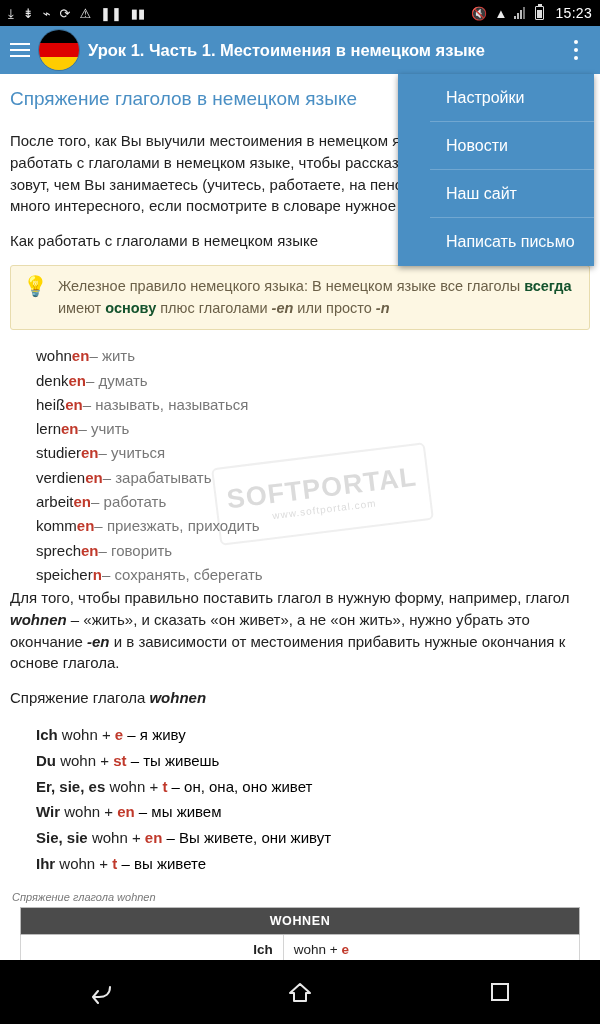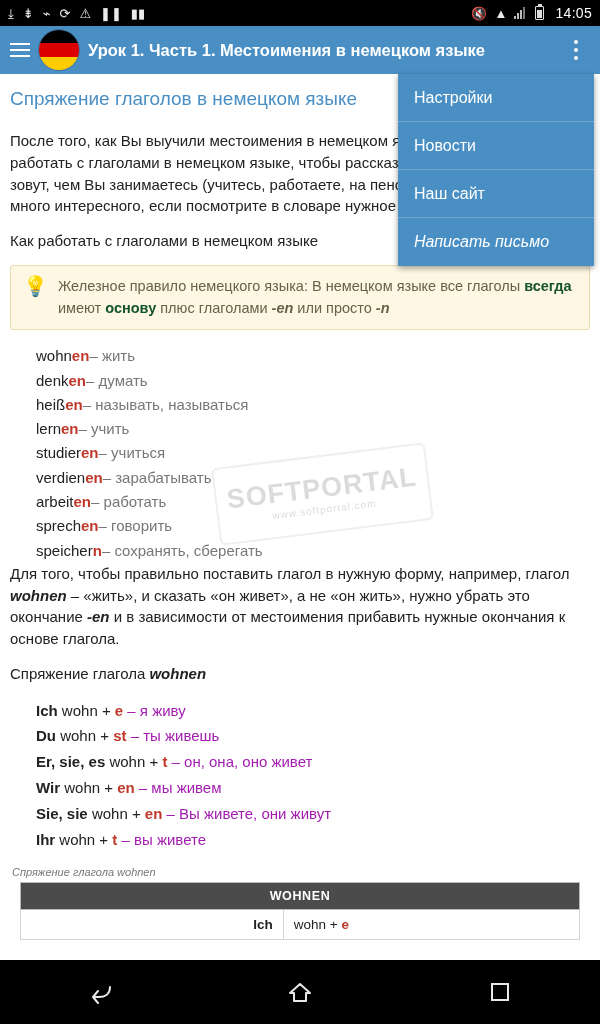--- a/index.html
+++ b/index.html
@@ -60,27 +60,28 @@
     width: 36px; height: 46px; display:flex; flex-direction:column;
     align-items:center; justify-content:center; gap:4px;
   }
   .ab-overflow i { width:4px; height:4px; border-radius:50%; background:#fff; display:block; }
 
   
   .menu {
     position: absolute; top: 74px; right: 6px; width: 196px;
     background: #4a8fc4; box-shadow: 0 2px 6px rgba(0,0,0,.4);
     z-index: 40;
+    padding-left: 32px;
   }
   .menu-item {
     height: 48px; display:flex; align-items:center; padding: 0 16px;
     color: #fff; font-size: 16px;
     border-bottom: 1px solid rgba(255,255,255,.22);
   }
-  .menu-item:last-child { border-bottom: none; font-style: italic; }
+  .menu-item:last-child { border-bottom: none; }
 
   
   .content {
     position:absolute; top: 74px; left:0; right:0; bottom: 64px;
     padding: 14px 10px 0 10px; overflow: hidden; background:#fff;
   }
   .h1 {
     color: #4a8fc4; font-size: 19px; margin-bottom: 20px; font-weight: normal;
   }
   .para {
@@ -100,21 +101,21 @@
 
   .verblist { margin: 0 0 0 26px; }
   .verblist li { list-style:none; font-size:15px; color:#222; line-height:1.62; }
   .verblist .hl { color:#c0392b; font-weight:bold; }
   .verblist .tr { color:#777; }
 
   .conj { margin: 4px 0 14px 26px; }
   .conj li { list-style:none; font-size:15px; color:#222; line-height:1.72; }
   .conj .pr { font-weight:bold; }
   .conj .end { color:#c0392b; font-weight:bold; }
-  .conj .tr { color:#a21caf; }
+  .conj .tr { color:#000000; }
 
   .caption { font-size:11px; color:#777; margin:6px 0 4px 2px; font-style: italic;}
 
   table.tbl { width: calc(100% - 20px); margin: 0 10px; border-collapse: collapse; }
   table.tbl th.head {
     background:#4b4b4b; color:#fff; font-size:12.5px; letter-spacing:.6px;
     padding:6px 0; text-align:center; border:1px solid #bbb;
   }
   table.tbl td {
     border:1px solid #d4d4d4; font-size:13.5px; padding:7px 10px; color:#222;
@@ -160,21 +161,21 @@
     <div class="sb-right">
       <span class="sb-icon">🔇</span>
       <span class="sb-icon wifi">▲</span>
       <span class="sig">
           <i></i>
           <i></i>
           <i></i>
           <i></i>
         </span>
       <span class="battery"></span>
-      <span class="sb-time">14:05</span>
+      <span class="sb-time">15:23</span>
     </div>
   </div>
 
   <div class="actionbar">
     <div class="ab-drawer">
       <span></span>
         <span></span>
         <span></span>
     </div>
     <div class="flag">
@@ -203,20 +204,21 @@
     </div>
 
     <ul class="verblist">
       <li><span>wohn</span><span class="hl">en</span><span class="tr">– </span><span class="tr">жить</span></li>
       <li><span>denk</span><span class="hl">en</span><span class="tr">– </span><span class="tr">думать</span></li>
       <li><span>heiß</span><span class="hl">en</span><span class="tr">– </span><span class="tr">называть, называться</span></li>
       <li><span>lern</span><span class="hl">en</span><span class="tr">– </span><span class="tr">учить</span></li>
       <li><span>studier</span><span class="hl">en</span><span class="tr">– </span><span class="tr">учиться</span></li>
       <li><span>verdien</span><span class="hl">en</span><span class="tr">– </span><span class="tr">зарабатывать</span></li>
       <li><span>arbeit</span><span class="hl">en</span><span class="tr">– </span><span class="tr">работать</span></li>
+      <li><span>komm</span><span class="hl">en</span><span class="tr">– </span><span class="tr">приезжать, приходить</span></li>
       <li><span>sprech</span><span class="hl">en</span><span class="tr">– </span><span class="tr">говорить</span></li>
       <li><span>speicher</span><span class="hl">n</span><span class="tr">– </span><span class="tr">сохранять, сберегать</span></li>
     </ul>
 
     <div class="para">
       <span>Для того, чтобы правильно поставить глагол в нужную форму, например, глагол </span><b><i>wohnen</i></b><span> – «жить», и сказать «он живет», а не «он жить», нужно убрать это окончание </span><b><i>-en</i></b><span> и в зависимости от местоимения прибавить нужные окончания к основе глагола.</span>
     </div>
 
     <div class="para">
       <span>Спряжение глагола </span><b><i>wohnen</i></b>

